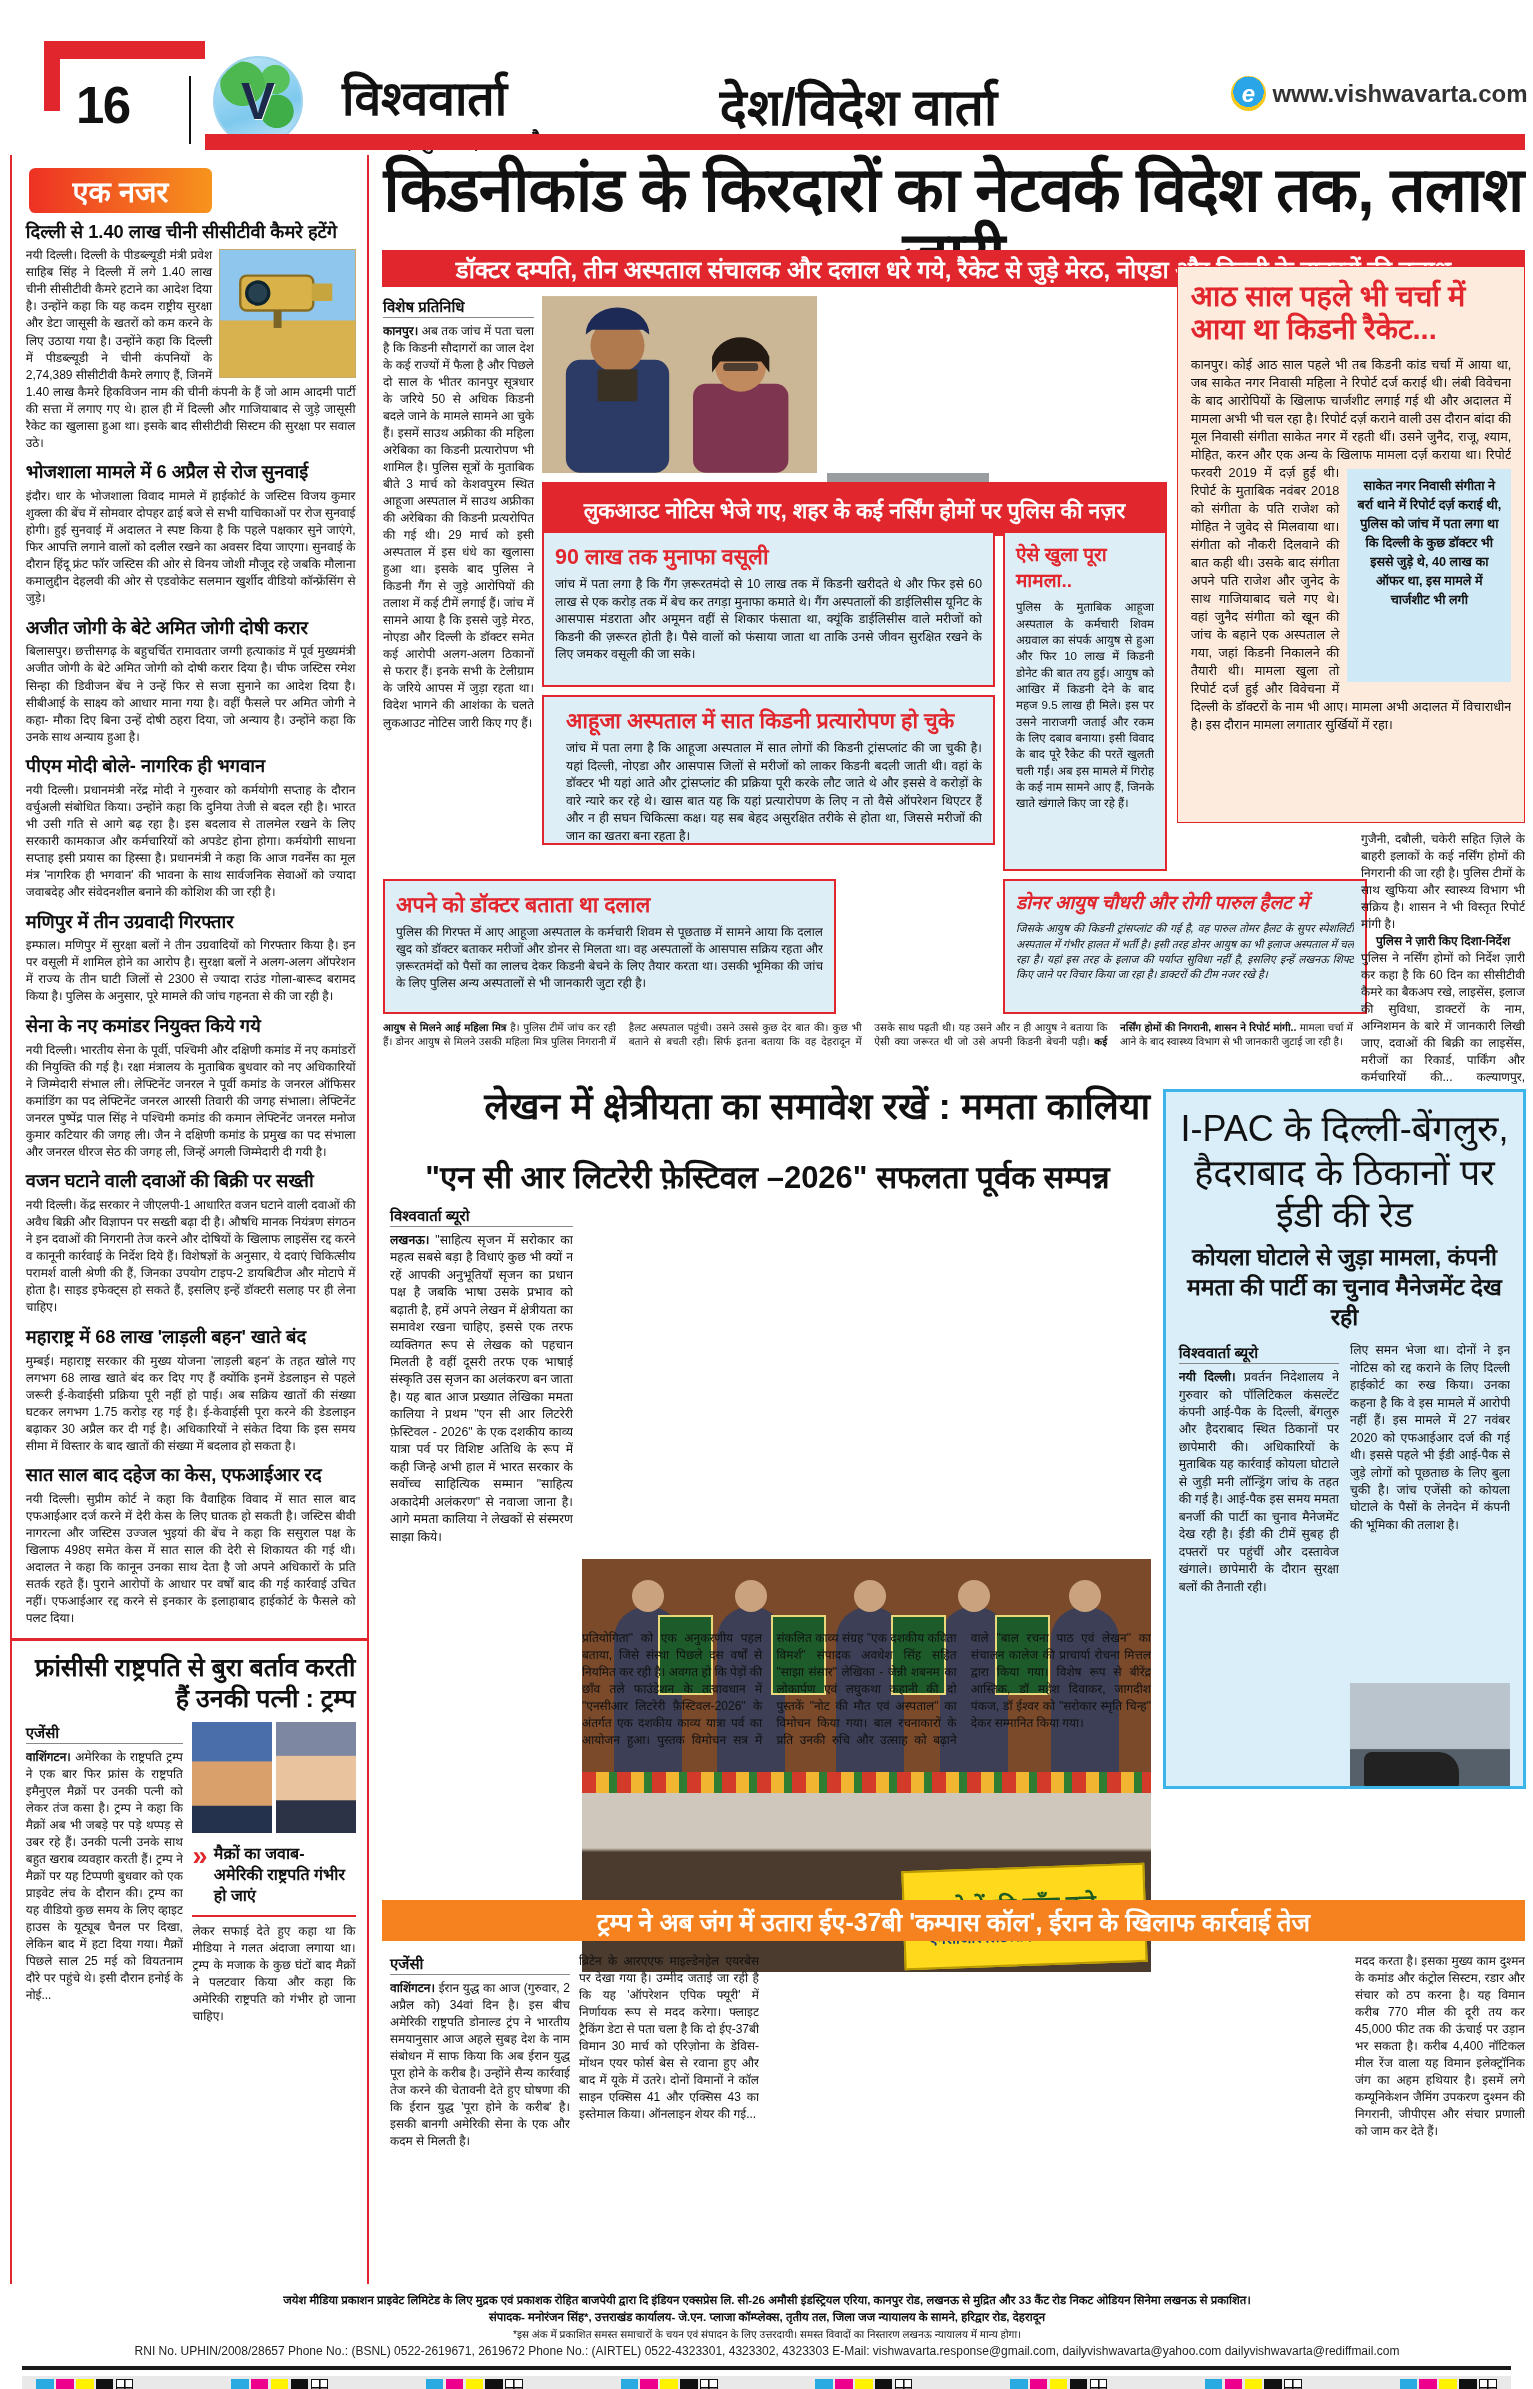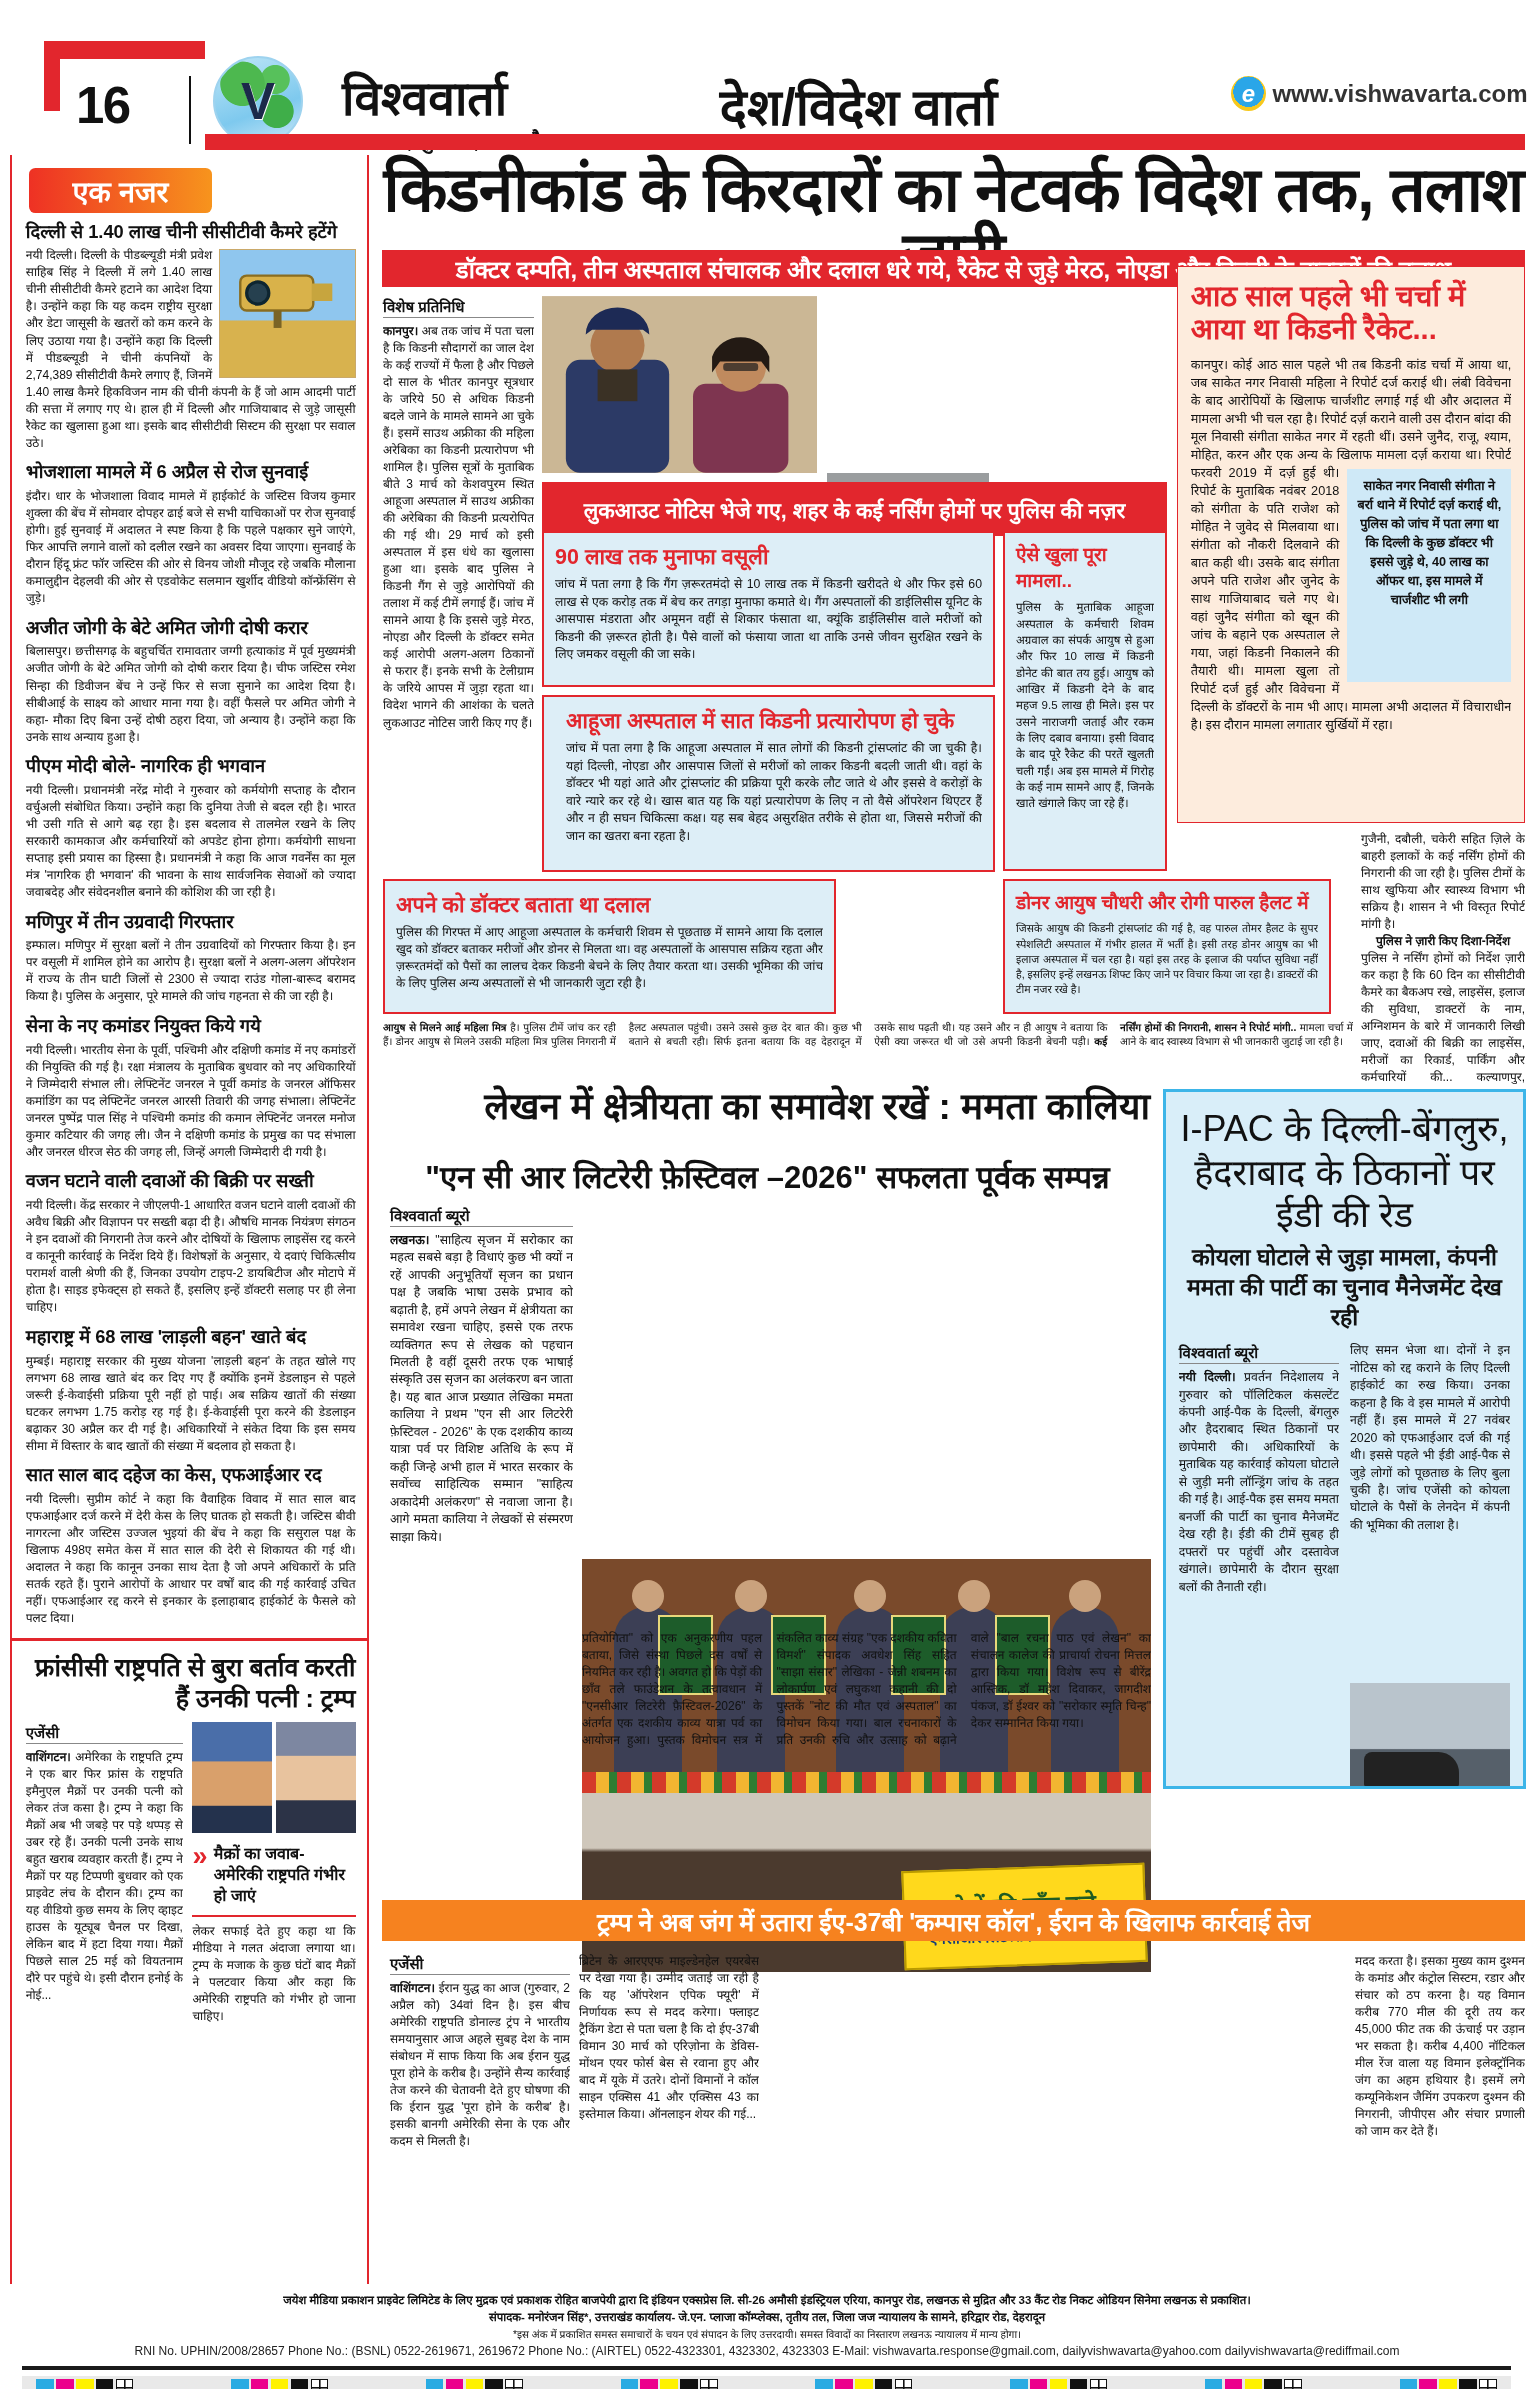--- a/index.html
+++ b/index.html
@@ -83,25 +83,25 @@
         background:linear-gradient(180deg,#9a9d9f 0 12%,#a9723f 13% 55%,#3b3f47 56%);}
   .hosp-sign{position:absolute;left:6.4px;top:76px;width:149px;height:27px;background:#6e3a1c;
              color:#fff;font-size:12px;font-weight:800;display:flex;align-items:center;justify-content:center;letter-spacing:0.8px;}
   .redquote{left:999px;top:296px;width:169px;height:177px;color:var(--red);font-size:15px;
             font-weight:800;text-align:center;line-height:1.45;overflow:hidden;}
   .lookout{left:542px;top:482px;width:625px;height:54px;background:var(--red);color:#fff;
            font-size:21.5px;font-weight:800;display:flex;align-items:center;justify-content:center;}
   .bluebox{background:var(--lblue);border:2.4px solid var(--red);box-sizing:border-box;padding:8px 11px;overflow:hidden;}
   .bluebox h4{margin:0 0 6.4px;color:var(--red);font-size:21.5px;font-weight:900;}
   .bx-profit{left:542px;top:531px;width:453px;height:156px;}
-  .bx-ahuja{left:542px;top:695px;width:453px;height:177px;padding-left:22px;}
+  .bx-ahuja{left:542px;top:695px;width:453px;height:150px;padding-left:22px;}
   .bx-aise{left:1003px;top:531px;width:164px;height:340px;}
   .bx-aise h4{font-size:19px;}
   .bx-apne{left:383px;top:879px;width:453px;height:135px;}
-  .bx-donor{left:1003px;top:879px;width:328px;height:135px;}
+  .bx-donor{left:1003px;top:879px;width:364px;height:135px;font-style:italic;}
   .bx-donor h4{font-size:19px;}
   .cream{left:1177px;top:266px;width:348px;height:557px;background:var(--cream);
          border:1.6px solid var(--red);box-sizing:border-box;padding:11px 12.7px;overflow:hidden;}
   .cream h3{margin:1.6px 0 9.5px;color:var(--red);font-size:29px;font-weight:900;line-height:1.15;}
   .insetblue{float:right;width:164px;height:213px;background:var(--inset);margin:4.8px 0 4.8px 8px;
              padding:8px;box-sizing:border-box;font-size:12.7px;font-weight:700;text-align:center;line-height:1.5;overflow:hidden;}
   .kid-rightcol{left:1361px;top:831px;width:164px;height:253px;}
   .kid-rightcol b{display:block;text-align:center;}
   .kid-bottomcols{left:383px;top:1021px;width:970px;height:59px;column-count:4;column-gap:12.7px;font-size:10.3px;line-height:1.35;}
   .minisub{font-weight:800;}

